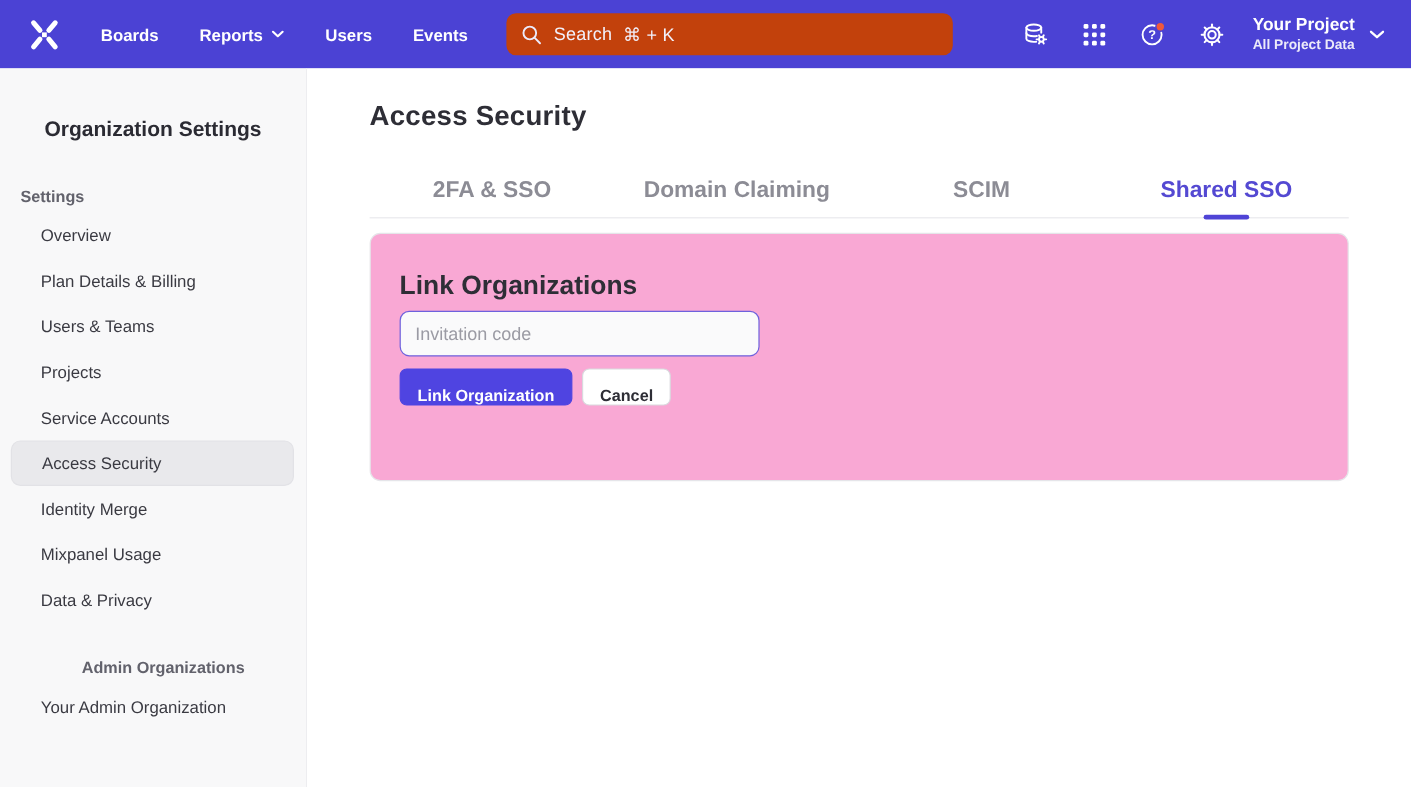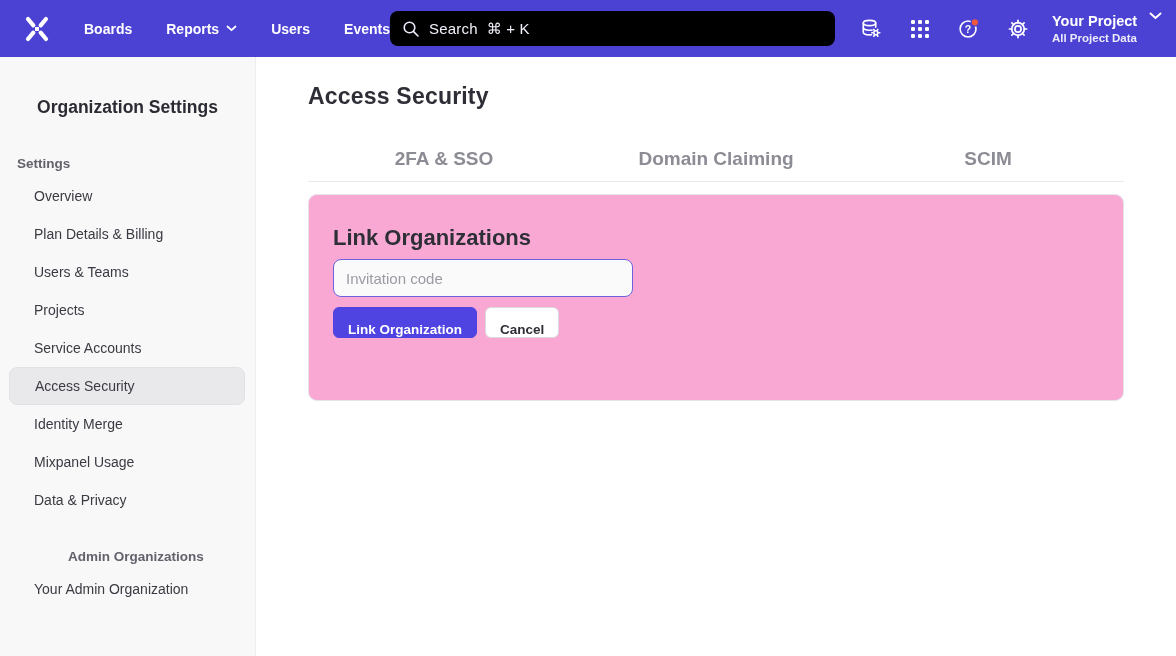--- a/index.html
+++ b/index.html
@@ -8,27 +8,27 @@
 
   
   .topbar { position:absolute; top:0; left:0; right:0; height:57px;
     background:#4b42d4; display:flex; align-items:center; padding:0 16px; }
   .logo { width:34px; height:30px; margin:0 16px 0 4px; display:flex;
     align-items:center; justify-content:center; cursor:pointer; flex:none; }
   .nav { display:flex; align-items:center; gap:34px; margin-left:14px; flex:none; }
   .nav-item { color:#ffffff; font-size:14px; font-weight:600; cursor:pointer;
     display:flex; align-items:center; gap:7px; white-space:nowrap; }
   .spacer { flex:1; }
-  .search { width:445px; height:35px; background:#000000; border-radius:8px;
+  .search { width:372px; height:35px; background:#c2410c; border-radius:8px;
     display:flex; align-items:center; padding:0 12px; gap:9px; cursor:text; flex:none; }
   .search-text { color:#f2f1fb; font-size:15px; letter-spacing:.2px; }
   .top-icons { display:flex; align-items:center; gap:25px; margin:0 22px 0 24px; flex:none; }
   .ticon { width:24px; height:24px; display:flex; align-items:center;
     justify-content:center; cursor:pointer; }
-  .project { display:flex; gap:12px; cursor:pointer;
+  .project { display:flex; align-items:center; gap:12px; cursor:pointer;
     margin-right:6px; flex:none; }
   .project-name { color:#ffffff; font-size:14.5px; font-weight:700; line-height:19px; }
   .project-sub { color:#eceaf9; font-size:11.5px; font-weight:700; line-height:15px; }
 
   
   .sidebar { position:absolute; top:57px; left:0; bottom:0; width:256px;
     background:#f8f8f9; border-right:1px solid #ededf0; }
   .sidebar-title { margin-top:40px; text-align:center; font-size:17.5px;
     font-weight:700; color:#2b2b33; }
   .section-label { margin:38px 0 6px 17px; font-size:13.5px; font-weight:600;
@@ -205,20 +205,24 @@
   <div class="tabs">
     <div class="tab">
       <span>2FA &amp; SSO</span>
     </div>
     <div class="tab">
       <span>Domain Claiming</span>
     </div>
     <div class="tab">
       <span>SCIM</span>
     </div>
+    <div class="tab active">
+      <span>Shared SSO</span>
+      <span class="tab-underline"></span>
+    </div>
   </div>
 
   <section class="card">
     <h2 class="card-title">Link Organizations</h2>
     <input class="code-input" type="text" placeholder="Invitation code" style="">
     <div class="btn-row">
       <button class="btn btn-primary">Link Organization</button>
       <button class="btn btn-secondary">Cancel</button>
     </div>
   </section>

